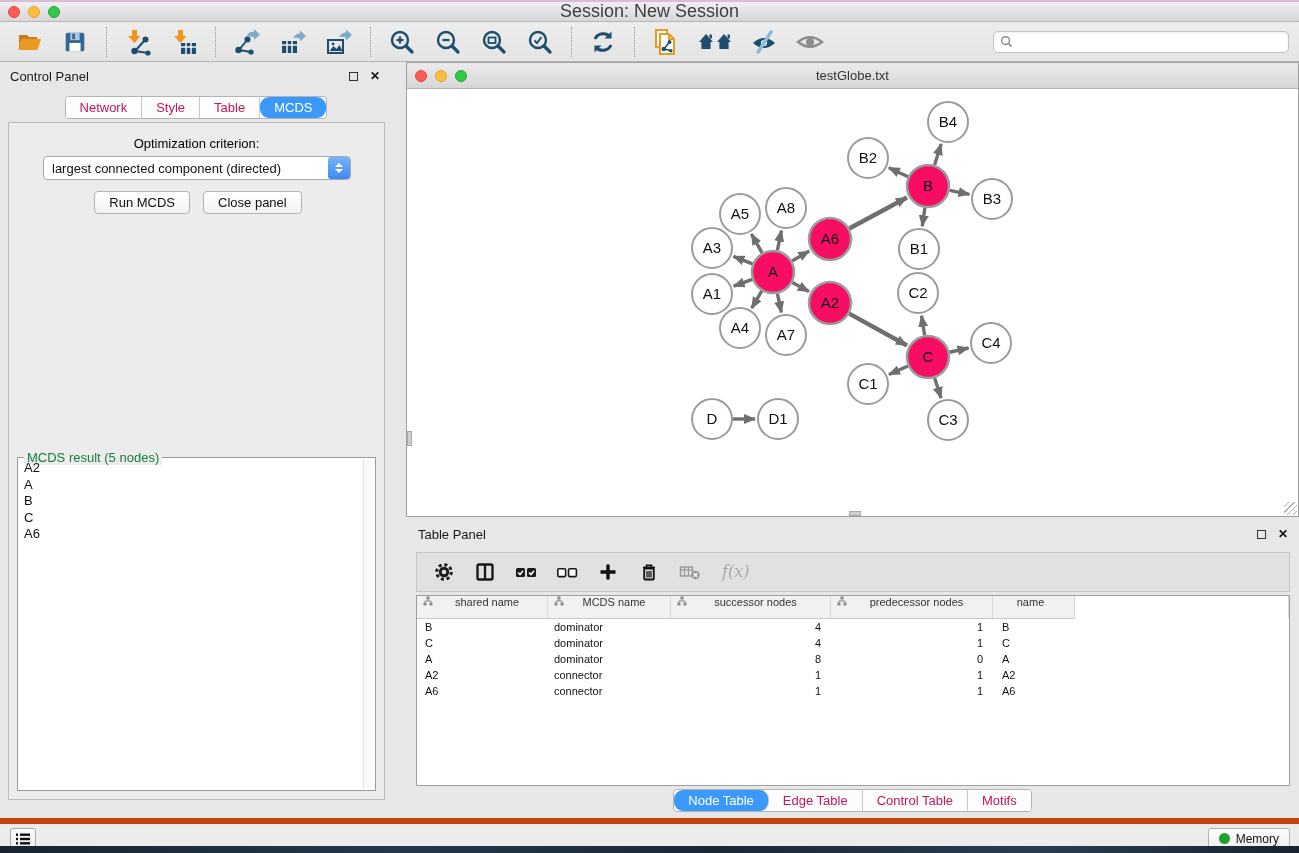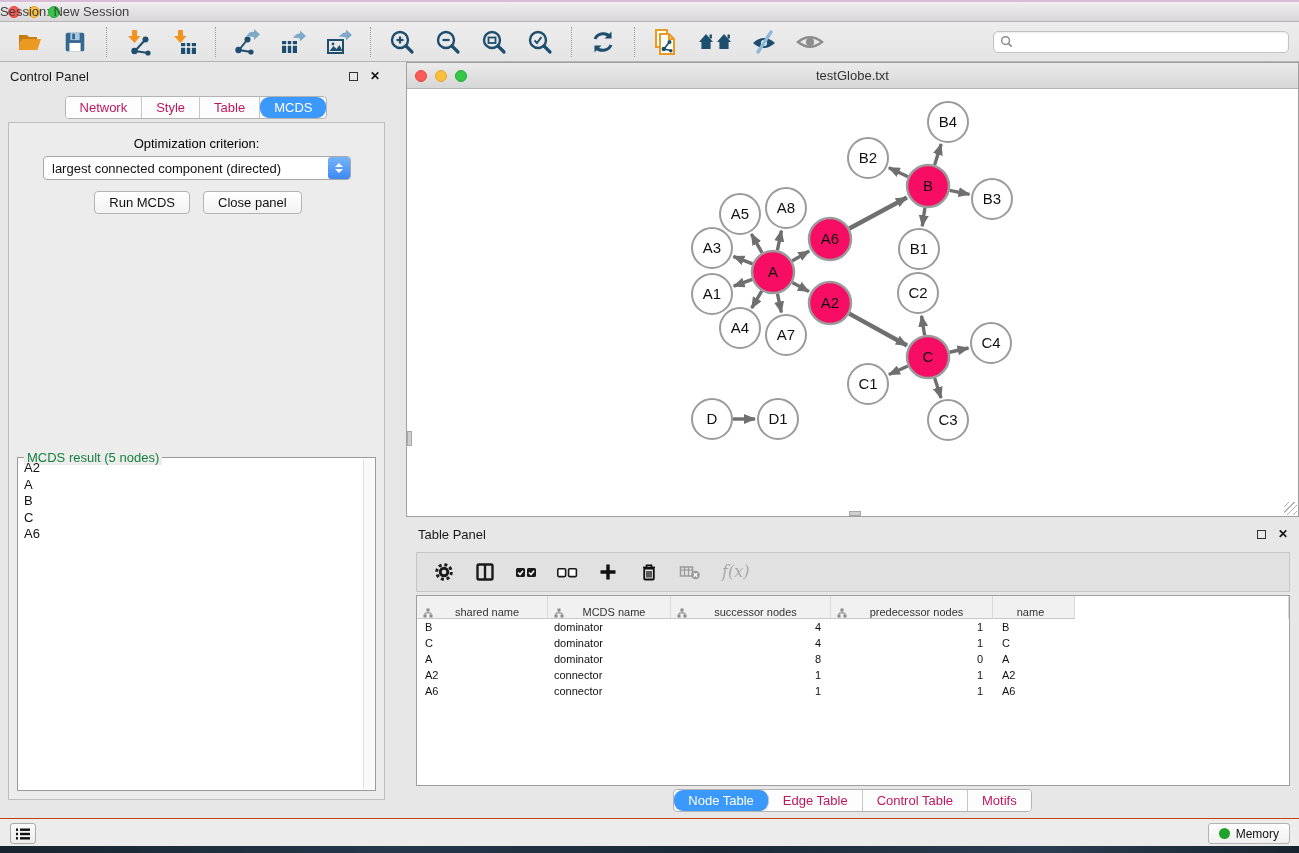--- a/index.html
+++ b/index.html
@@ -7,21 +7,21 @@
   body { font-family:"Liberation Sans", sans-serif; background:#e7e7e7; position:relative; overflow:hidden; }
 
   
   #titlebar { position:absolute; top:0; left:0; width:1299px; height:22px;
     background:linear-gradient(#f0eef0,#d8d6d8); border-top:2px solid #d9bcd6;
     border-bottom:1px solid #b7b5b7; display:flex; align-items:center; }
   .traffic { width:12px; height:12px; border-radius:50%; margin-left:8px; }
   .t-red{ background:#fc5b57; border:1px solid #e2463f;}
   .t-yellow{ background:#fdbe3f; border:1px solid #e0a62c;}
   .t-green{ background:#34c748; border:1px solid #24a634;}
-  #titlebar .win-title { position:absolute; left:0; right:0; font-size:13px; color:#3f3f3f; }
+  #titlebar .win-title { position:absolute; left:0; right:0; text-align:center; font-size:18px; color:#3f3f3f; }
 
   
   #toolbar { position:absolute; top:22px; left:0; width:1299px; height:40px;
     background:linear-gradient(#ededed,#e4e4e4); border-bottom:1px solid #b5b5b5;
     display:flex; align-items:center; padding-left:12px; }
   .tgroup { display:flex; align-items:center; gap:16px; padding:0 16px; }
   .tsep { width:1px; height:30px; border-left:1px dotted #9a9a9a; }
   .tbtn { width:30px; height:30px; display:flex; align-items:center; justify-content:center; }
   .searchbox { margin-left:auto; margin-right:10px; width:296px; height:22px; background:#fff;
     border:1px solid #c3c3c3; border-radius:5px; display:flex; align-items:center; padding:0 6px; box-shadow:inset 0 1px 2px rgba(0,0,0,.08); }
@@ -72,35 +72,35 @@
   #nw-hthumb { position:absolute; left:442px; bottom:0; width:12px; height:5px; background:#cfcfcf; border:1px solid #a8a8a8; }
 
   
   #table-panel { position:absolute; top:520px; left:406px; width:893px; height:298px; background:#e7e7e7; }
   #tp-toolbar { position:absolute; left:10px; right:9px; top:32px; height:40px; background:#e1e1e1;
     border:1px solid #c6c6c6; display:flex; align-items:center; gap:15px; padding-left:14px; }
   .tp-btn { width:26px; height:26px; display:flex; align-items:center; justify-content:center; }
   #data-table { position:absolute; left:10px; right:9px; top:75px; height:191px; background:#fff; border:1px solid #9f9f9f; overflow:hidden; }
   .thead { display:grid; grid-template-columns:131px 123px 160px 162px 82px 1fr; height:23px; }
   .th { background:#f1f1f1; border-right:1px solid #d9d9d9; border-bottom:1px solid #c9c9c9;
-    display:flex; align-items:flex-end; font-size:11px; color:#333; position:relative; }
+    display:flex; align-items:flex-start; font-size:11px; color:#333; position:relative; }
   .th .hicon { margin-left:6px; }
   .th .hlabel { flex:1; text-align:center; padding-right:6px; }
   .th.no-icon .hlabel { padding-left:0; }
   .th-filler { background:#fff; border-bottom:1px solid #fff; }
   .trow { display:grid; grid-template-columns:131px 123px 160px 162px 82px 1fr; height:16px; }
   .trow .cell { font-size:11px; color:#111; line-height:16px; white-space:nowrap; overflow:hidden; }
   .cell.c0 { padding-left:8px; }
   .cell.c1 { padding-left:6px; }
   .cell.c2, .cell.c3 { text-align:right; padding-right:10px; }
   .cell.c4 { padding-left:9px; }
   #tp-tabs-wrap { position:absolute; left:0; right:0; top:269px; display:flex; justify-content:center; }
 
   
-  #status-bar { position:absolute; top:818px; left:0; width:1299px; height:28px; background:#ececec; border-top:1px solid #c2410c; }
+  #status-bar { position:absolute; top:818px; left:0; width:1299px; height:28px; background:#ececec; border-top:6px solid #c2410c; }
   #sb-list-btn { position:absolute; left:10px; top:4px; width:26px; height:21px; background:linear-gradient(#fbfbfb,#ededed);
     border:1px solid #ababab; border-radius:3px; display:flex; align-items:center; justify-content:center; }
   #memory-btn { position:absolute; right:9px; top:4px; height:21px; background:linear-gradient(#fdfdfd,#f0f0f0);
     border:1px solid #b2b2b2; border-radius:3px; display:flex; align-items:center; gap:6px; padding:0 10px; }
   #memory-dot { width:11px; height:11px; border-radius:50%; background:#1fa32c; }
   #memory-btn span.lbl { font-size:12px; color:#111; }
   #desktop-strip { position:absolute; top:846px; left:0; width:1299px; height:7px;
     background:linear-gradient(90deg,#17242f,#24384a 30%,#1a2836 55%,#2a3d50 80%,#17242f); }
 </style>
 </head>

